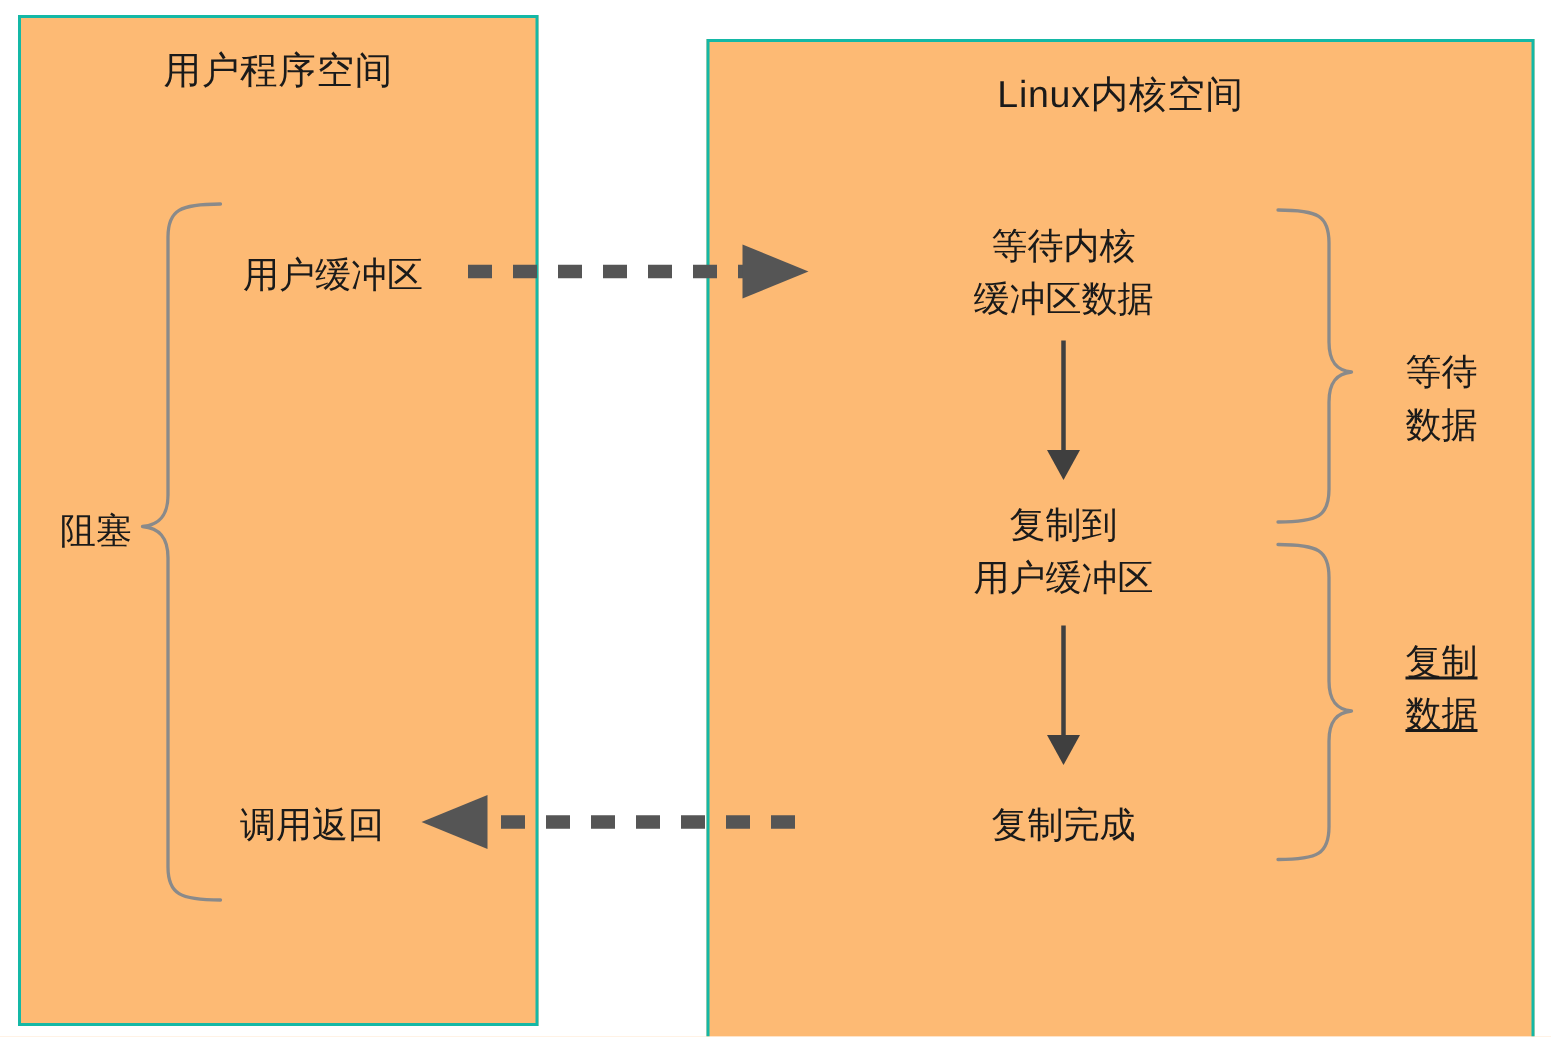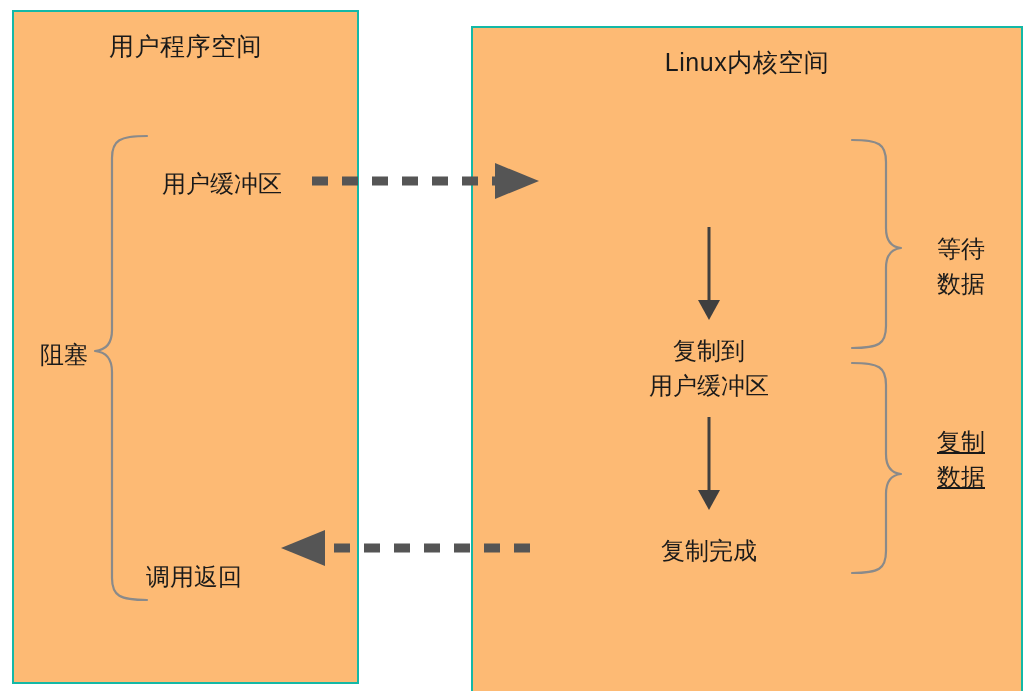--- a/index.html
+++ b/index.html
@@ -159,23 +159,25 @@
     <g>
       <line class="solid-arrow-line" x1="709" y1="417" x2="709" y2="492"></line>
       <polygon class="solid-arrow-head" points="698,490 720,490 709,510"></polygon>
     </g>
   </svg>
 
   <div class="label right" style="left:88px; top:338px;">阻塞</div>
 
   <div class="label center" style="left:222px; top:167px;">用户缓冲区</div>
 
-  <div class="label center" style="left:194px; top:534px;margin-top:26px;">调用返回</div>
+  <div class="label center" style="left:208px; top:534px;">调用返回</div>
 
   <div class="label center" style="left:709px; top:148px;">
+    <div>等待内核</div>
+    <div>缓冲区数据</div>
   </div>
 
   <div class="label center" style="left:709px; top:334px;">
     <div>复制到</div>
     <div>用户缓冲区</div>
   </div>
 
   <div class="label center" style="left:709px; top:534px;">复制完成</div>
 
   <div class="label center" style="left:961px; top:232px;">

